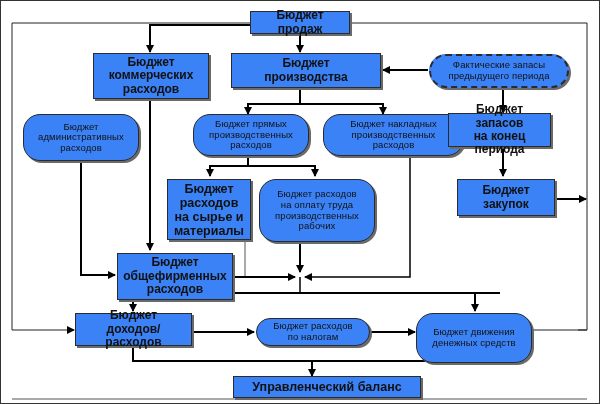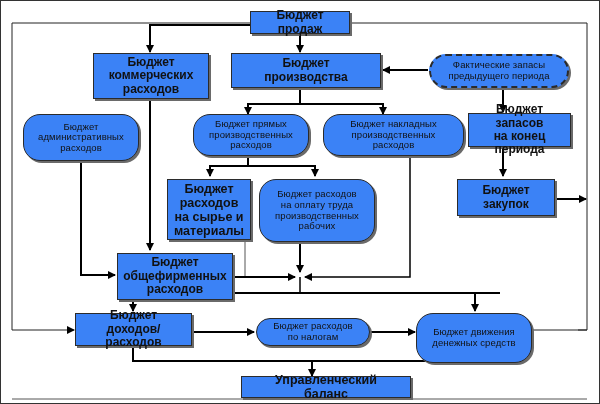--- a/index.html
+++ b/index.html
@@ -104,21 +104,21 @@
 <div class="box light" style="left:193px;top:114px;width:116px;height:42px;">
     <span>Бюджет прямых
 производственных
 расходов</span>
   </div>
 <div class="box light" style="left:323px;top:114px;width:141px;height:42px;">
     <span>Бюджет накладных
 производственных
 расходов</span>
   </div>
-<div class="box bold" style="left:468px;top:113px;width:103px;height:34px;">
+<div class="box bold" style="left:448px;top:113px;width:103px;height:34px;">
     <span>Бюджет запасов
 на конец периода</span>
   </div>
 <div class="box bold big" style="left:167px;top:179px;width:84px;height:61px;">
     <span>Бюджет
 расходов
 на сырье и
 материалы</span>
   </div>
 <div class="box light" style="left:259px;top:179px;width:116px;height:63px;">
@@ -141,15 +141,15 @@
 доходов/расходов</span>
   </div>
 <div class="box light" style="left:256px;top:318px;width:114px;height:28px;">
     <span>Бюджет расходов
 по налогам</span>
   </div>
 <div class="box light" style="left:416px;top:313px;width:116px;height:50px;">
     <span>Бюджет движения
 денежных средств</span>
   </div>
-<div class="box bold big" style="left:241px;top:376px;width:170px;height:22px;">
+<div class="box bold big" style="left:233px;top:376px;width:188px;height:22px;">
     <span>Управленческий баланс</span>
   </div>
 
 </body></html>

